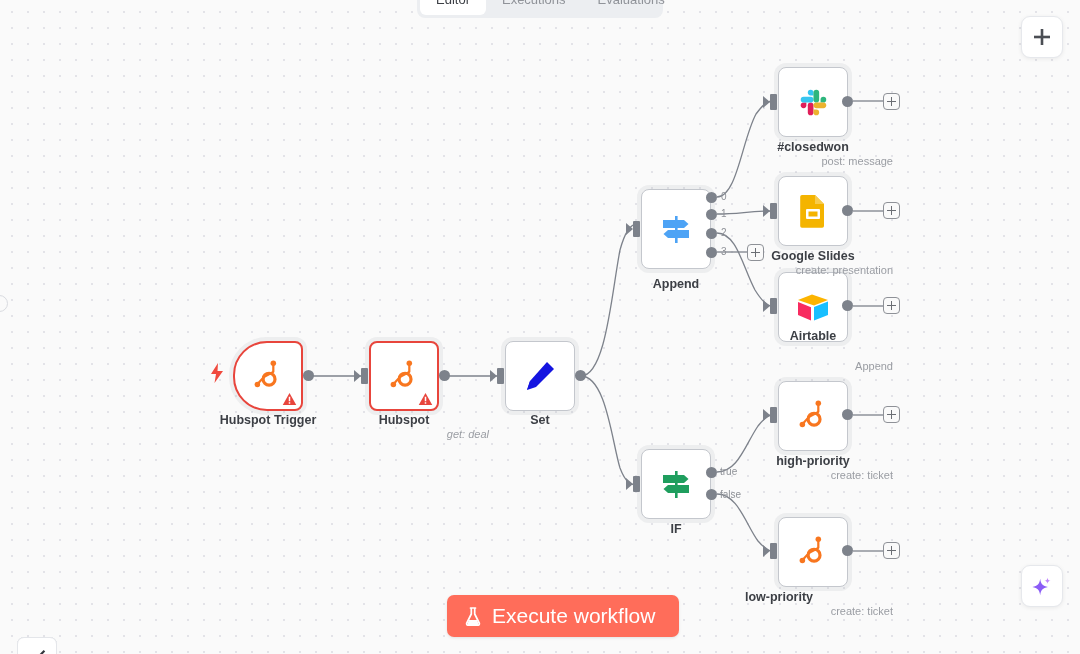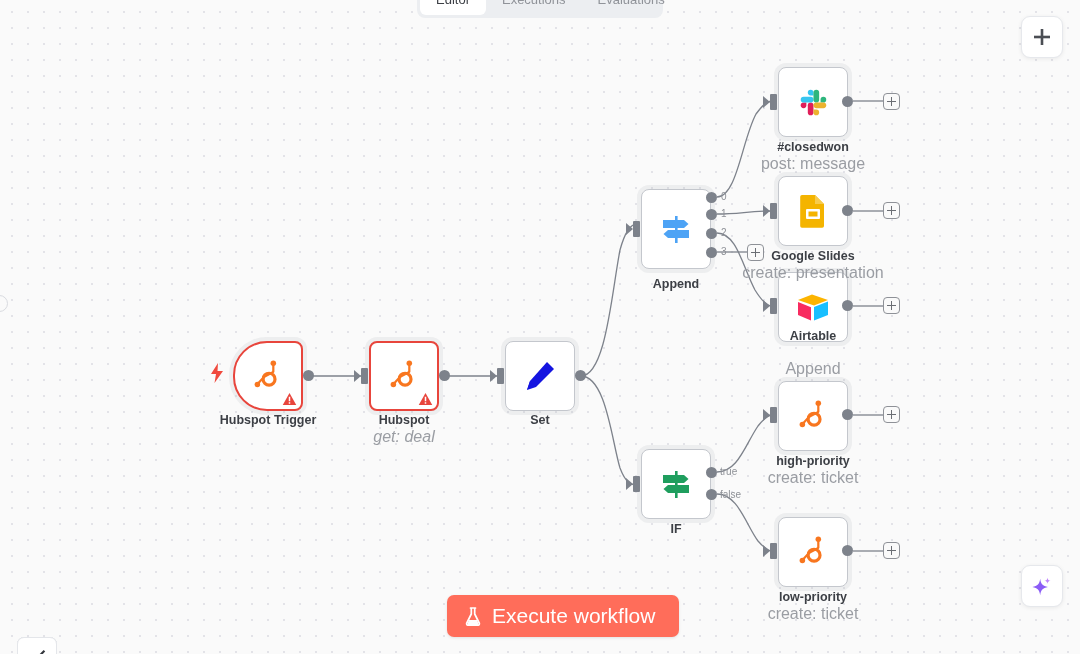--- a/index.html
+++ b/index.html
@@ -63,22 +63,22 @@
     position: absolute;
     text-align: center;
     font-size: 12.5px;
     color: #3c3f45;
     font-weight: 600;
     white-space: nowrap;
     z-index: 12;
   }
   .sublabel {
     position: absolute;
-    text-align: center;
-    font-size: 16px;
+    text-align: right;
+    font-size: 11px;
     color: #9a9da3;
     white-space: nowrap;
     z-index: 11;
   }
   .port {
     position: absolute;
     width: 11px; height: 11px;
     background: #7d828b;
     border-radius: 50%;
     z-index: 14;
@@ -380,21 +380,21 @@
           <path d="M10.5 18.8 L7 22.5"></path>
       </g>
       <circle cx="21" cy="4" r="2.6" fill="#f8761f"></circle>
       <circle cx="6" cy="24" r="2.6" fill="#f8761f"></circle>
       <circle cx="17" cy="19" r="5.6" fill="none" stroke="#f8761f" stroke-width="3"></circle>
     </svg>
   </div>
   <div class="inport" style="left:770px; top:543px;"></div>
   <div class="port" style="left:842px; top:545px;"></div>
   <div class="plusbtn" style="left:883px; top:542px;"></div>
-  <div class="label" style="left:733px; top:590px; width:160px;">low-priority</div>
+  <div class="label" style="left:699px; top:590px; width:160px;">low-priority</div>
   <div class="sublabel" style="left:733px; top:605px; width:160px;">create: ticket</div>
 
   <div class="bigbtn" style="right:17px; top:16px;">
     <svg width="18" height="18" viewBox="0 0 18 18">
       <rect x="7.7" y="1" width="2.6" height="16" fill="#4b4e54"></rect>
       <rect x="1" y="7.7" width="16" height="2.6" fill="#4b4e54"></rect>
     </svg>
   </div>
 
   <div class="bigbtn" style="right:17px; bottom:47px;">

